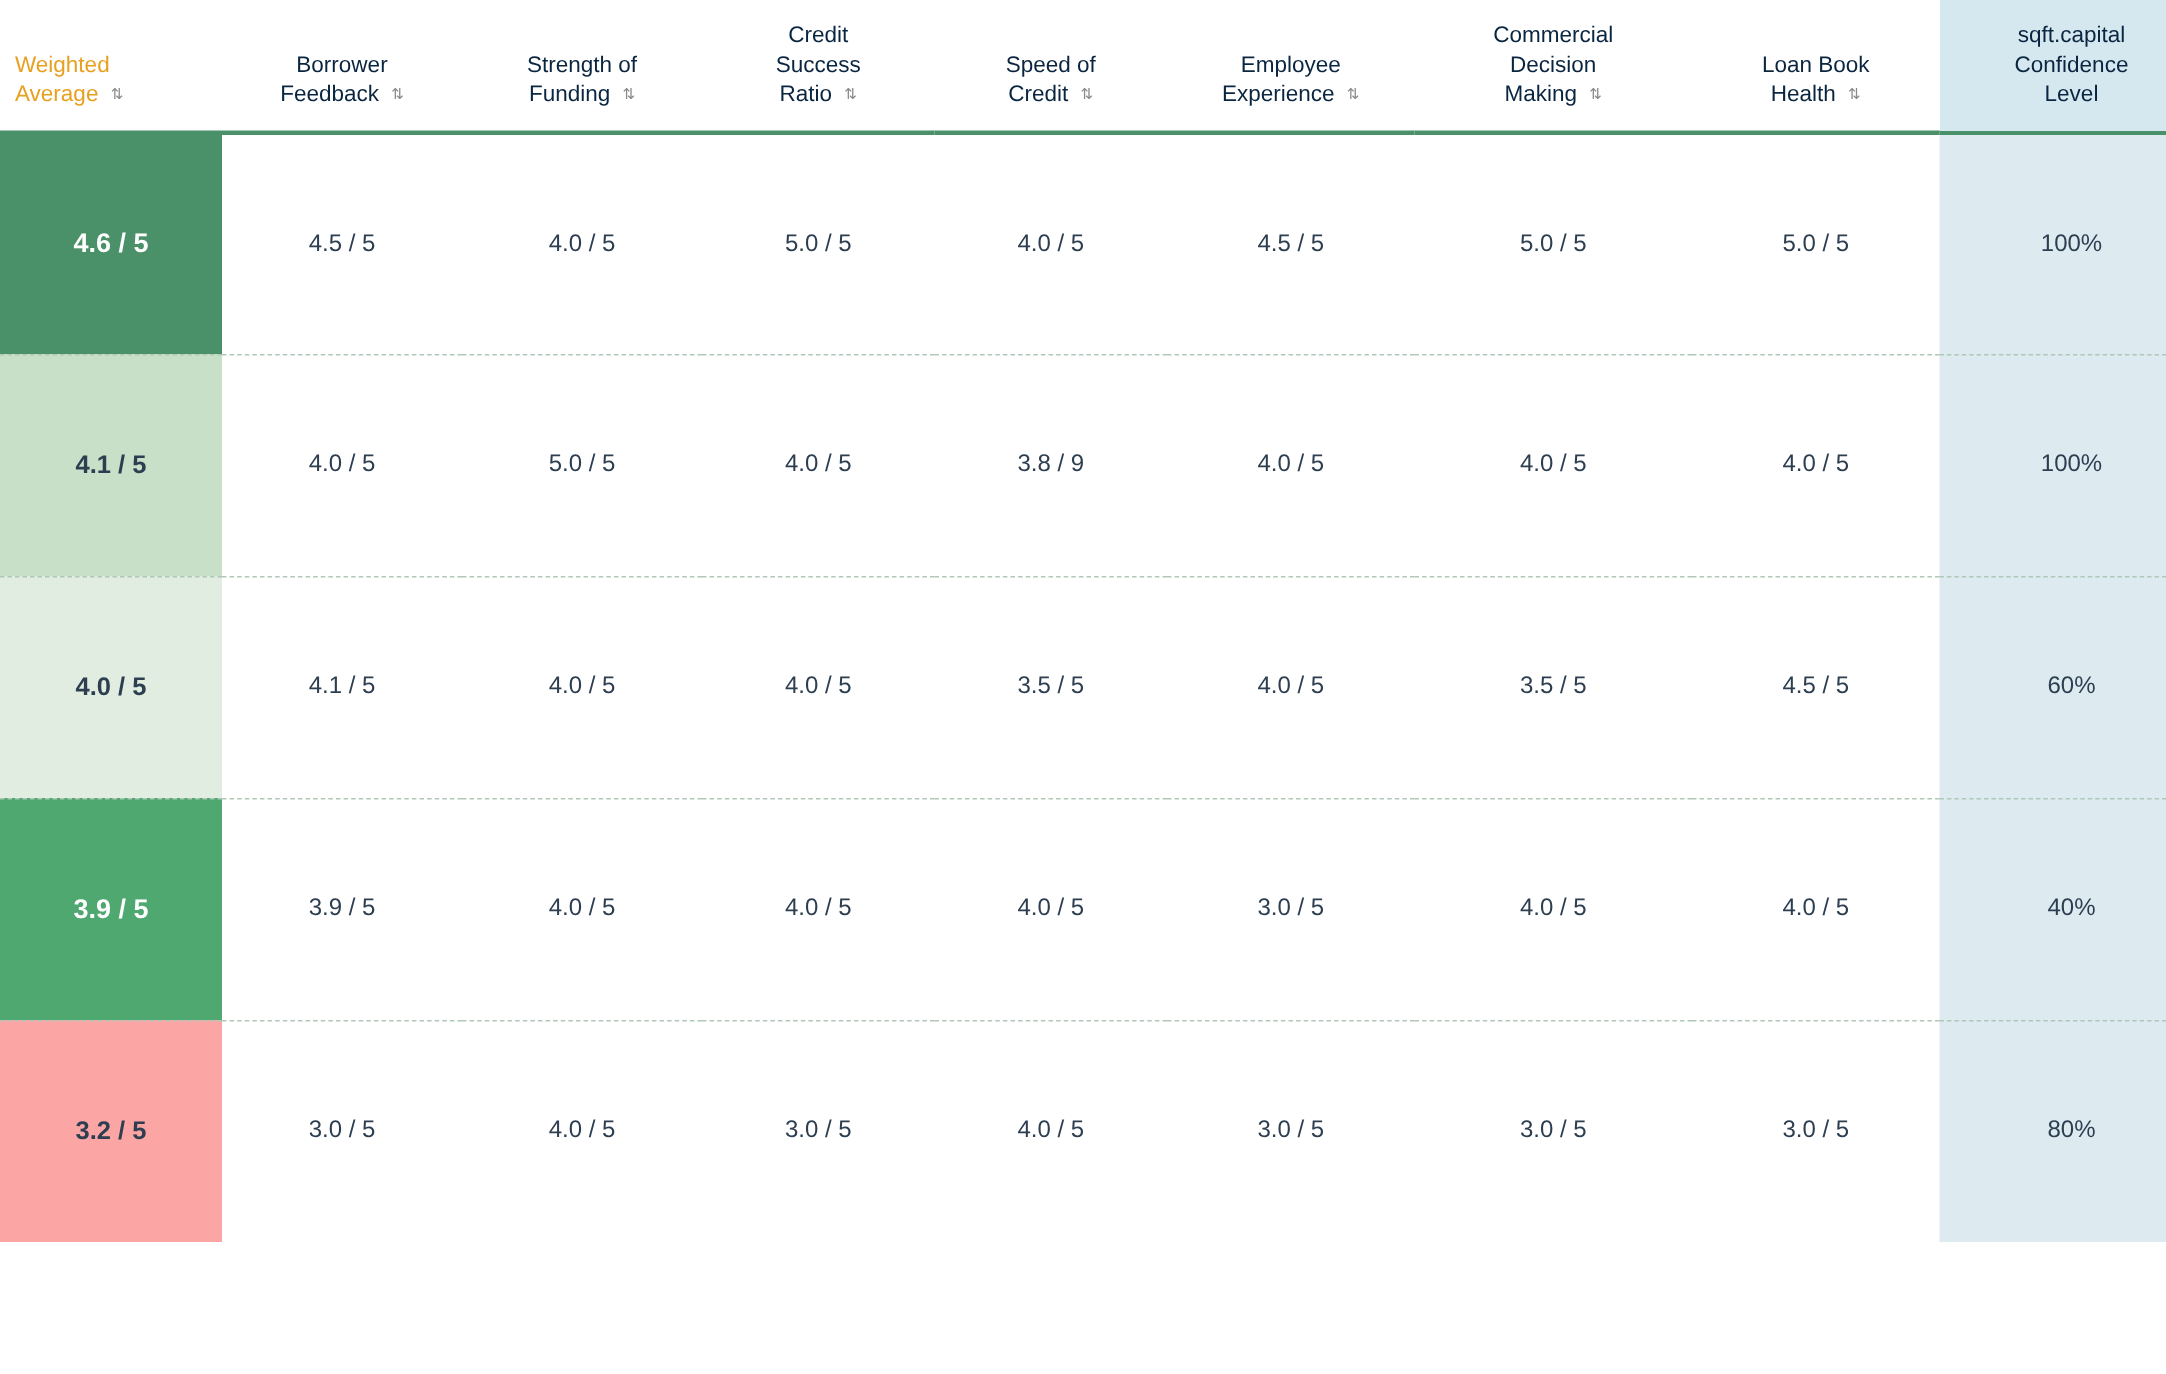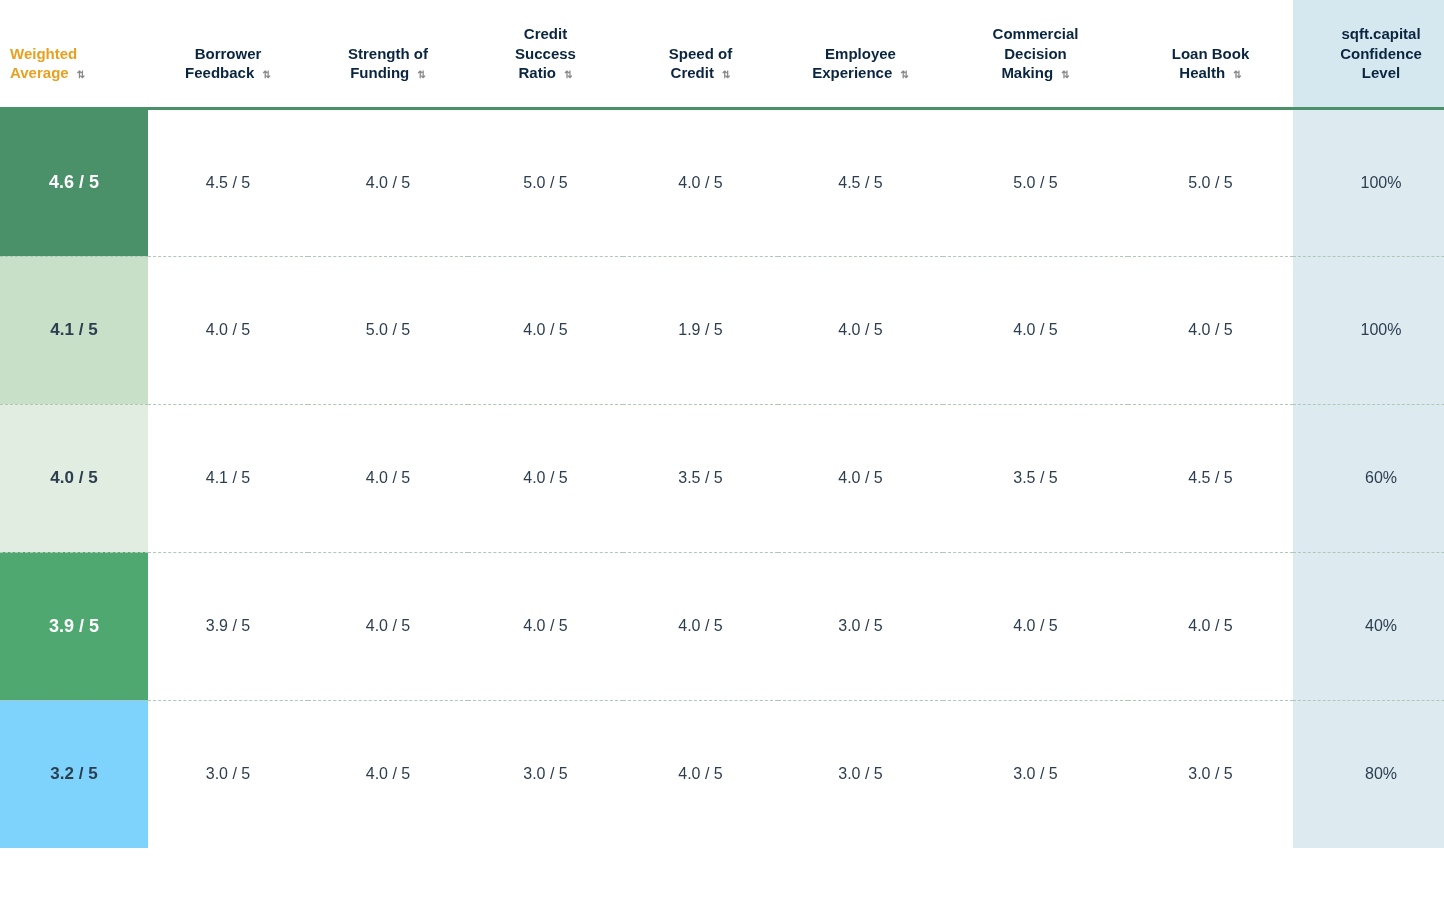--- a/index.html
+++ b/index.html
@@ -20,24 +20,24 @@
       border-collapse: collapse;
       table-layout: fixed;
     }
 
     thead tr {
       background: #fff;
       border-bottom: 3px solid #4a9068;
     }
 
     th {
-      padding: 24px 10px;
+      padding: 14px 10px;
       text-align: center;
       font-size: 15px;
-      font-weight: 700;
+      font-weight: 400;
       color: #0a2540;
       vertical-align: bottom;
       line-height: 1.3;
       position: relative;
     }
 
     th:first-child {
       color: #5a9e6f;
       text-align: center;
     }
@@ -155,21 +155,21 @@
           <td>4.5 / 5</td>
           <td>5.0 / 5</td>
           <td>5.0 / 5</td>
           <td>100%</td>
         </tr>
         <tr>
           <td style="background: rgb(200, 223, 200); color: rgb(44, 62, 80); font-weight: 600; font-size: 17px;">4.1 / 5</td>
           <td>4.0 / 5</td>
           <td>5.0 / 5</td>
           <td>4.0 / 5</td>
-          <td>1.9 / 5</td>
+          <td>3.8 / 9</td>
           <td>4.0 / 5</td>
           <td>4.0 / 5</td>
           <td>4.0 / 5</td>
           <td>100%</td>
         </tr>
         <tr>
           <td style="background: rgb(224, 237, 224); color: rgb(44, 62, 80); font-weight: 600; font-size: 17px;">4.0 / 5</td>
           <td>4.1 / 5</td>
           <td>4.0 / 5</td>
           <td>4.0 / 5</td>
@@ -184,21 +184,21 @@
           <td>3.9 / 5</td>
           <td>4.0 / 5</td>
           <td>4.0 / 5</td>
           <td>4.0 / 5</td>
           <td>3.0 / 5</td>
           <td>4.0 / 5</td>
           <td>4.0 / 5</td>
           <td>40%</td>
         </tr>
         <tr>
-          <td style="background: #7dd3fc; color: rgb(44, 62, 80); font-weight: 600; font-size: 17px;">3.2 / 5</td>
+          <td style="background: #fca5a5; color: rgb(44, 62, 80); font-weight: 600; font-size: 17px;">3.2 / 5</td>
           <td>3.0 / 5</td>
           <td>4.0 / 5</td>
           <td>3.0 / 5</td>
           <td>4.0 / 5</td>
           <td>3.0 / 5</td>
           <td>3.0 / 5</td>
           <td>3.0 / 5</td>
           <td>80%</td>
         </tr>
       </tbody>

